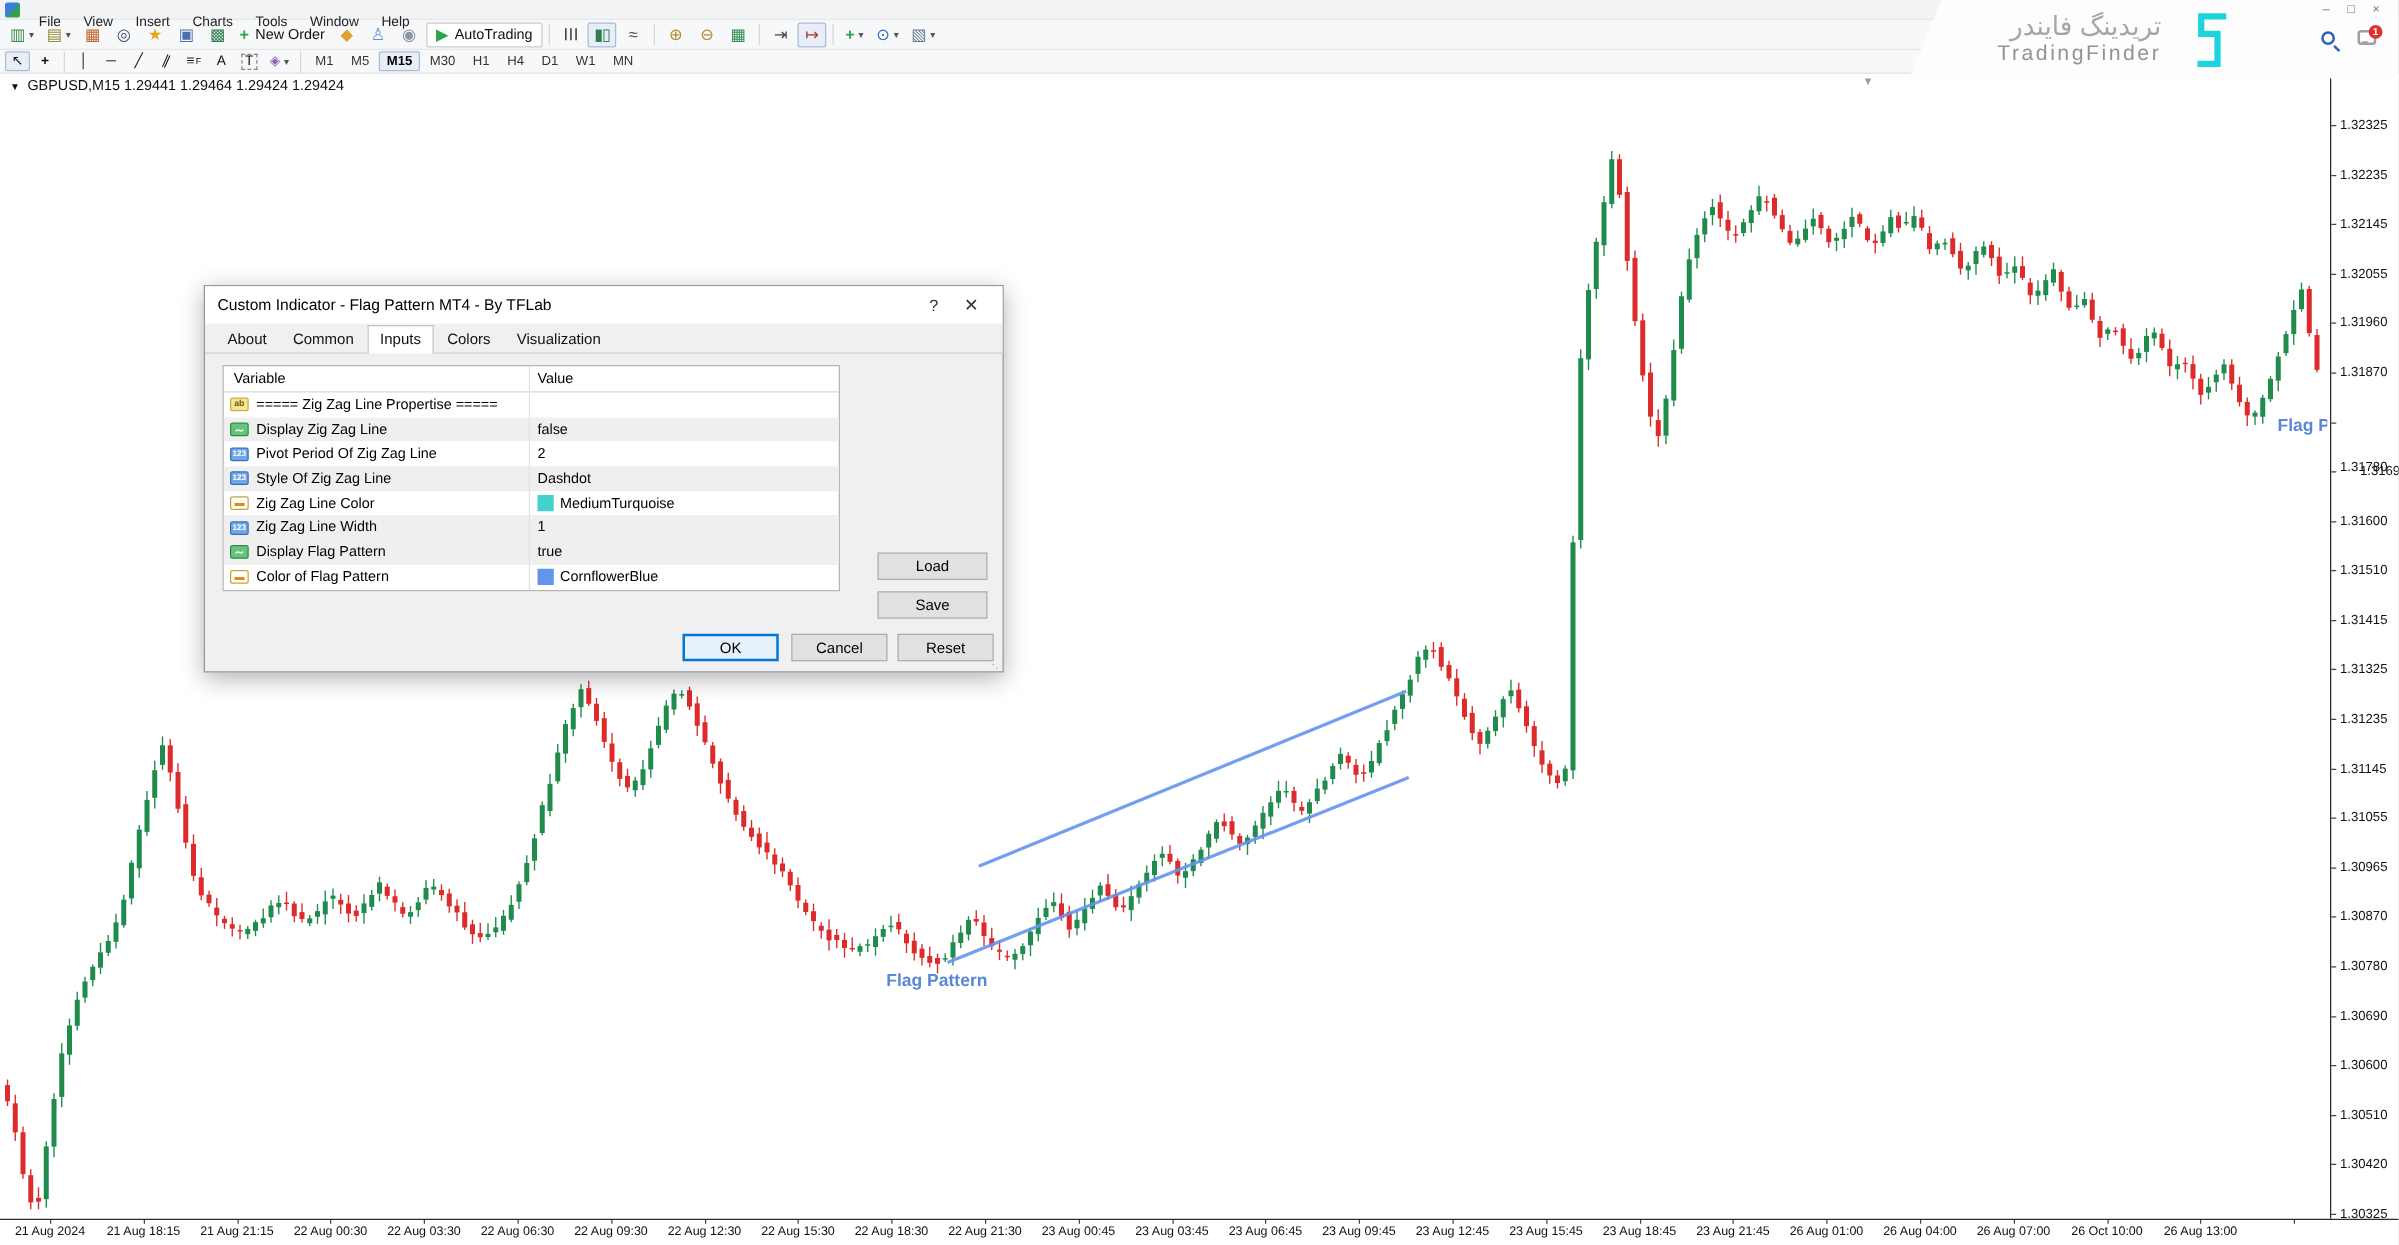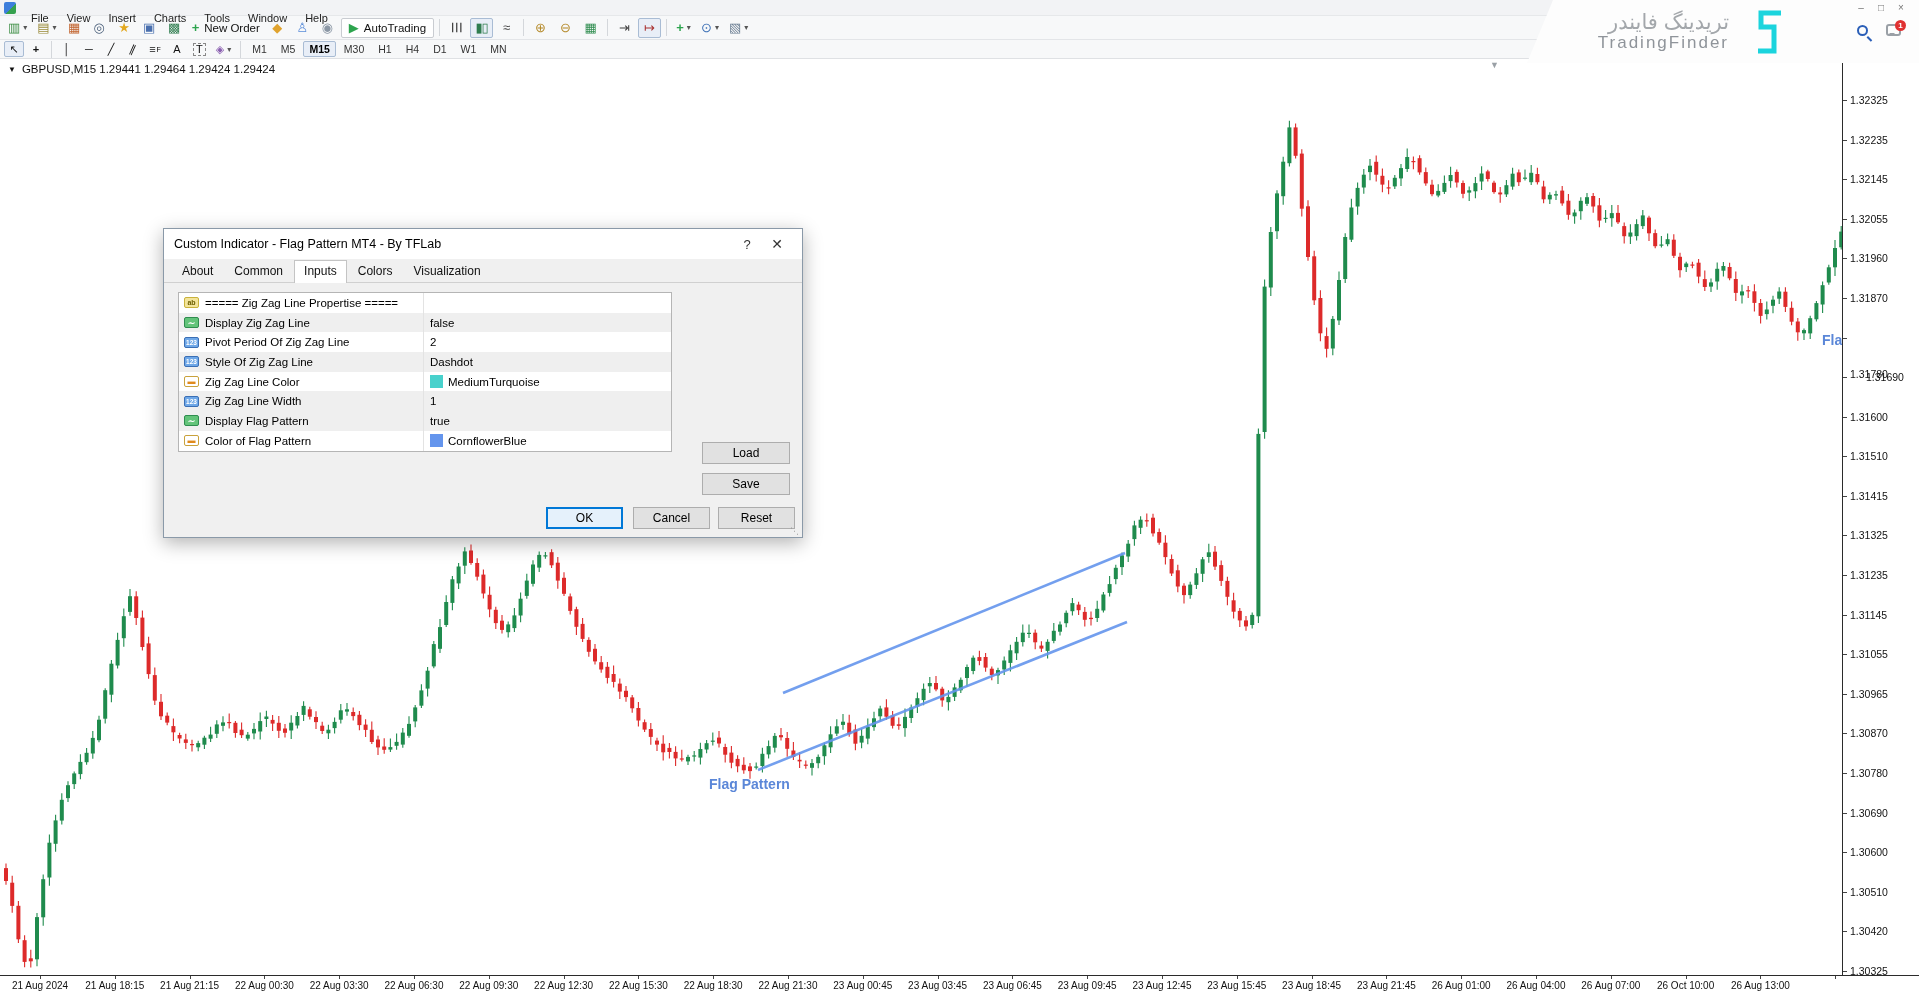--- a/index.html
+++ b/index.html
@@ -48,21 +48,21 @@
 .chat-bubble::after{content:"";position:absolute;left:1px;bottom:-5px;border:3px solid transparent;border-top-color:#9aa0a6}
 .badge{position:absolute;top:-6px;right:-7px;background:#e03131;color:#fff;font-size:8px;font-weight:bold;width:11px;height:11px;border-radius:50%;display:flex;align-items:center;justify-content:center}
 
 
 .chart-area{position:absolute;left:0;top:59px;width:1919px;height:937px;background:#fff}
 .plot{position:absolute;left:0;top:0;width:1862px;height:916px;overflow:hidden}
 .symbol-info{position:absolute;left:8px;top:4px;display:flex;align-items:center;gap:6px;z-index:3}
 .oct-toggle{font-size:8px;color:#111}
 .symbol-text{font-size:11.5px;color:#111}
 .shift-marker{position:absolute;left:1490px;top:1px;font-size:9px;color:#9aa0a6;z-index:3}
-.price-axis{position:absolute;right:0;top:0;width:77px;height:916px;border-left:1px solid #2b2b2b;background:#fff}
+.price-axis{position:absolute;right:0;top:0;width:55px;height:916px;border-left:1px solid #2b2b2b;background:#fff}
 .price-label{position:absolute;left:7px;width:50px;font-size:10.5px;color:#111;white-space:nowrap}
 .price-tick{position:absolute;left:0;width:4px;height:1px;background:#444}
 .time-axis{position:absolute;left:0;top:916px;width:1919px;height:21px;border-top:1px solid #2b2b2b;background:#fff}
 .time-label{position:absolute;top:4px;width:84px;margin-left:-42px;text-align:center;font-size:10px;color:#111;white-space:nowrap}
 .time-tick{position:absolute;top:0;width:1px;height:3px;background:#444}
 
 
 .dialog{position:absolute;left:163px;top:228px;width:640px;height:310px;background:#f0f0f0;border:1px solid #8a99a8;box-shadow:0 5px 18px rgba(0,0,0,.3);z-index:20}
 .dlg-title{height:30px;background:#fff;display:flex;align-items:center;padding:0 10px;font-size:12.5px;color:#000}
 .dlg-title-text{flex:1}
@@ -977,20 +977,24 @@
       <span class="dlg-close">✕</span>
     </div>
     <div class="dlg-tabs" id="dlg-tabs">
         <span class="dlg-tab">About</span>
         <span class="dlg-tab">Common</span>
         <span class="dlg-tab active">Inputs</span>
         <span class="dlg-tab">Colors</span>
         <span class="dlg-tab">Visualization</span>
       </div>
     <div class="dlg-table" id="dlg-table">
+        <div class="dtr head">
+          <div class="dt-var" style="padding-left: 8px;">Variable</div>
+          <div class="dt-val">Value</div>
+        </div>
         <div class="dtr">
           <div class="dt-var">
             <span class="row-icon ri-ab">ab</span>
             <span>===== Zig Zag Line Propertise =====</span>
           </div>
           <div class="dt-val">
             <span></span>
           </div>
         </div>
         <div class="dtr stripe">

